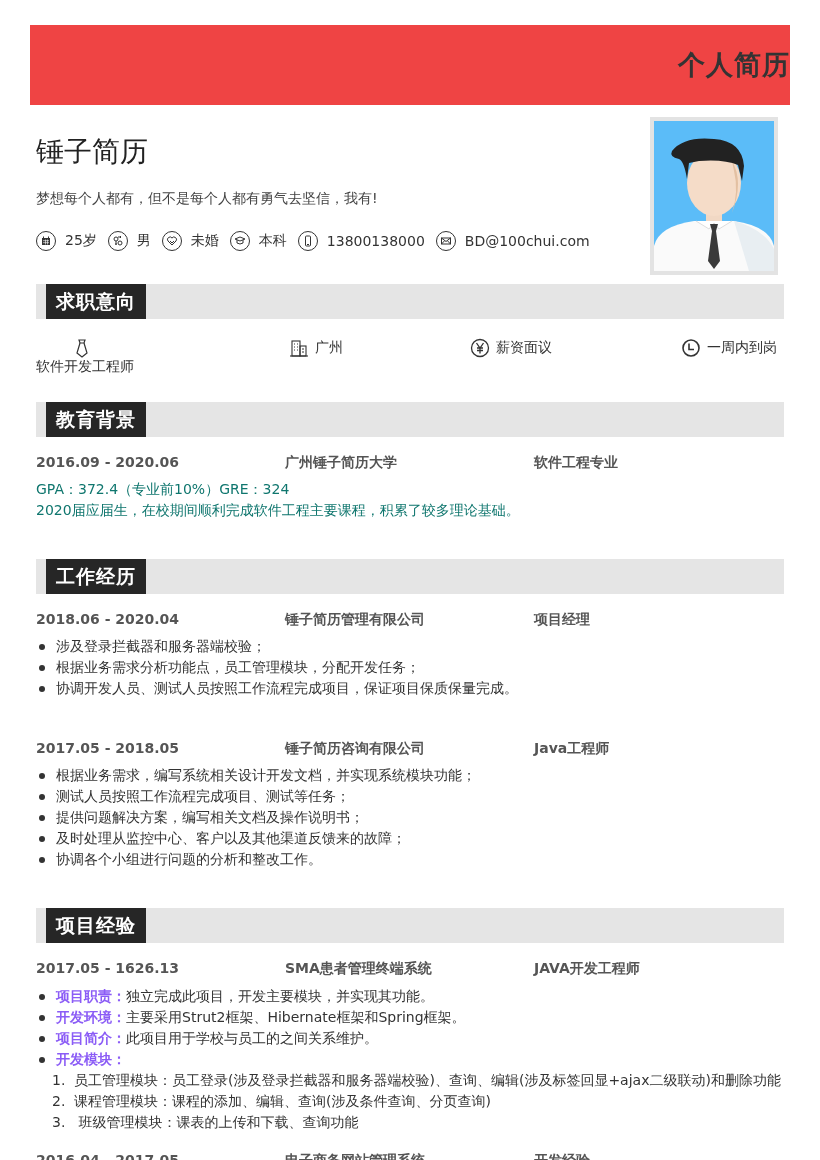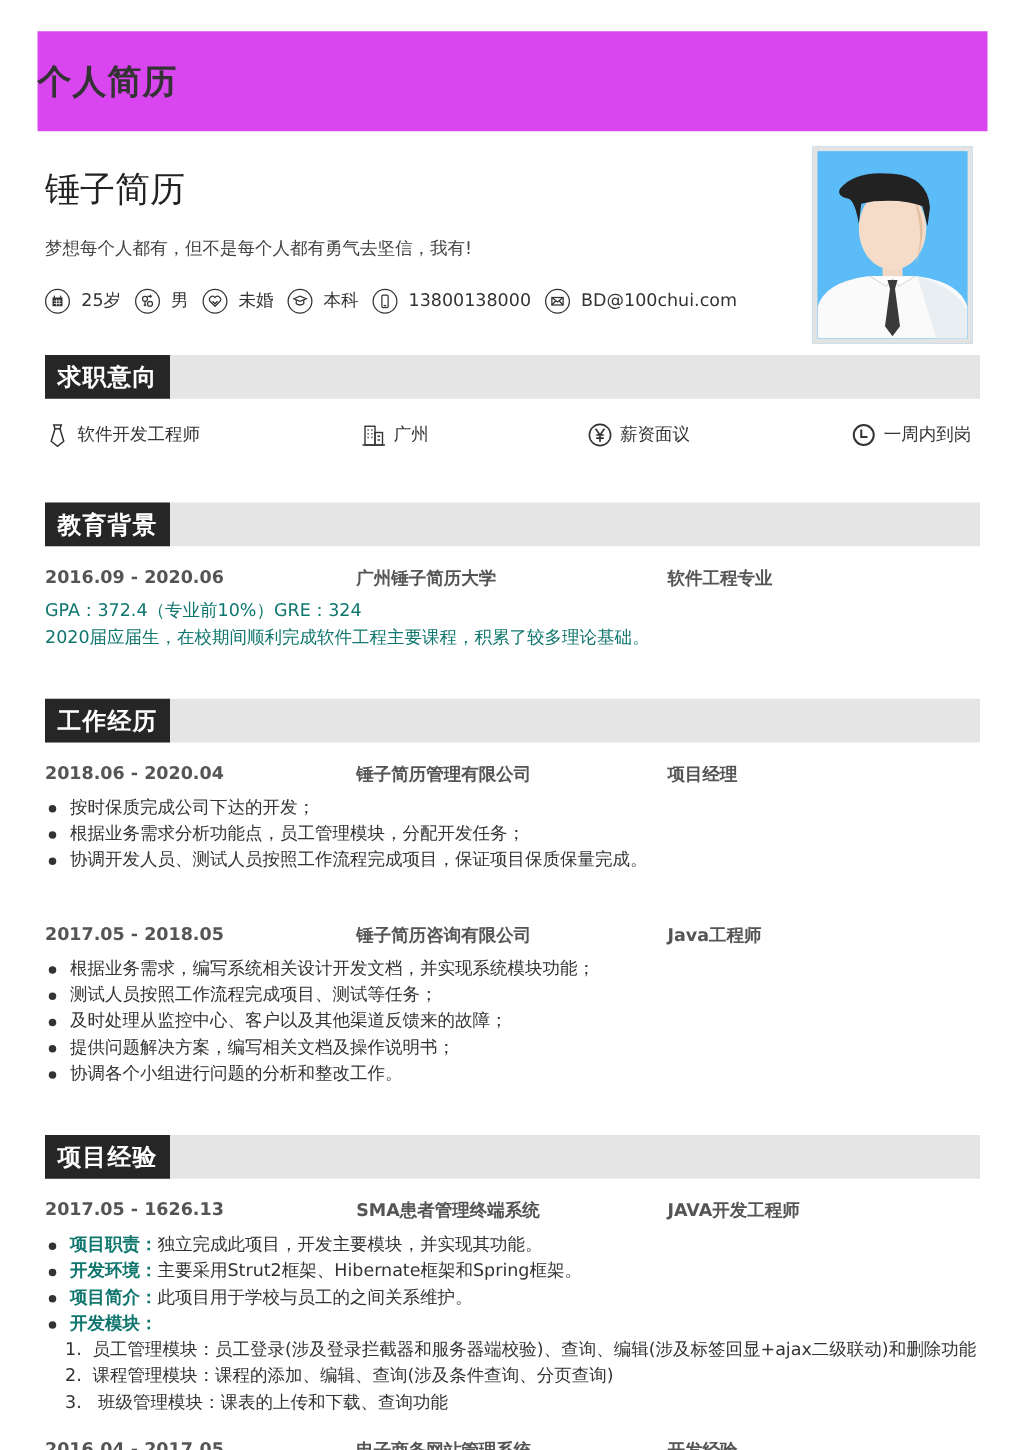--- a/index.html
+++ b/index.html
@@ -1,50 +1,50 @@
 <!DOCTYPE html>
 <html><head>
 <meta charset="utf-8">
 <style>
   * { box-sizing: border-box; margin: 0; padding: 0; }
   html, body { width: 820px; height: 1160px; overflow: hidden; background: #fff; }
   body { font-family: "DejaVu Sans", "Liberation Sans", sans-serif; color: #333; position: relative; }
 
-  .top-banner { position: absolute; left: 30px; top: 25px; width: 760px; height: 80px; background: #d946ef; display: flex; align-items: center; justify-content: flex-start; }
+  .top-banner { position: absolute; left: 30px; top: 25px; width: 760px; height: 80px; background: #ef4444; display: flex; align-items: center; justify-content: flex-end; }
   .top-banner h1 { font-size: 27px; font-weight: bold; color: #333; letter-spacing: 1px; }
 
   .name { position: absolute; left: 36px; top: 133px; font-size: 28px; font-weight: normal; color: #222; }
   .motto { position: absolute; left: 36px; top: 190px; font-size: 14px; color: #444; }
 
   .info-row { position: absolute; left: 36px; top: 231px; display: flex; align-items: center; font-size: 14px; color: #333; }
   .info-item { display: flex; align-items: center; margin-right: 11px; }
   .info-icon { width: 20px; height: 20px; border: 1.2px solid #333; border-radius: 50%; display: inline-flex; align-items: center; justify-content: center; margin-right: 9px; }
   .info-icon svg { width: 12px; height: 12px; }
 
   .photo { position: absolute; left: 650px; top: 117px; width: 128px; height: 158px; border: 4px solid #e3e3e3; background: #5bbcf8; overflow: hidden; }
 
-  .section-bar { position: absolute; left: 36px; width: 748px; height: 35px; background: #e5e5e5; }
+  .section-bar { position: absolute; left: 36px; width: 748px; height: 35px; background: #e5e5e5; padding-left: 10px; }
   .section-bar .title { display: inline-flex; align-items: center; height: 35px; background: #262626; color: #fff; font-size: 19px; font-weight: bold; padding: 0 10px; letter-spacing: 1px; }
 
   .intent-row { position: absolute; top: 338px; left: 36px; width: 748px; height: 22px; font-size: 14px; color: #333; }
   .intent-item { position: absolute; display: flex; align-items: center; top: 0; }
   .intent-item svg { margin-right: 6px; }
 
   .entry-head { position: absolute; left: 36px; width: 748px; font-size: 14px; font-weight: bold; color: #555; }
   .entry-head span { position: absolute; top: 0; white-space: nowrap; }
   .entry-head .c1 { left: 0; }
   .entry-head .c2 { left: 249px; }
   .entry-head .c3 { left: 498px; }
 
   .text-block { position: absolute; left: 36px; font-size: 14px; color: #0f766e; line-height: 21px; }
 
   ul.bullets { position: absolute; left: 36px; list-style: none; font-size: 14px; color: #333; line-height: 21px; }
   ul.bullets li { position: relative; padding-left: 20px; white-space: nowrap; }
   ul.bullets li::before { content: ""; position: absolute; left: 3px; top: 8px; width: 6px; height: 6px; border-radius: 50%; background: #333; }
-  ul.bullets b { font-weight: bold; color: #0f766e; }
+  ul.bullets b { font-weight: bold; color: #8b5cf6; }
 
   ol.modules { position: absolute; left: 36px; list-style: none; font-size: 14px; color: #333; line-height: 21px; }
   ol.modules li { white-space: nowrap; }
   ol.modules .num { display: inline-block; width: 38px; padding-left: 16px; }
 </style>
 </head>
 <body>
 
 <div class="top-banner">
   <h1>个人简历</h1>
@@ -129,21 +129,21 @@
     <path d="M42 100 L55 108 L60 102 L65 108 L78 100" fill="#fff" stroke="#ddd" stroke-width="1"></path>
     <path d="M56 103 L64 103 L62 110 L66 140 L60 148 L54 140 L58 110 Z" fill="#3a3a3a"></path>
   </svg>
 </div>
 
 <div class="section-bar" style="top:284px;">
   <span class="title">求职意向</span>
 </div>
 
 <div class="intent-row">
-  <div class="intent-item" style="left:0;">
+  <div class="intent-item" style="left:0;flex-direction:column;">
     <svg width="20" height="20" viewBox="0 0 20 20" fill="none" stroke="#333" stroke-width="1.2">
         <path d="M7 2 L13 2 L12 5 L8 5 Z"></path>
         <path d="M8 5 L5 15 L10 19 L15 15 L12 5"></path>
       </svg>
     <span>软件开发工程师</span>
   </div>
   <div class="intent-item" style="left:253px;">
     <svg width="20" height="20" viewBox="0 0 20 20" fill="none" stroke="#333" stroke-width="1.1">
         <rect x="3" y="3" width="8" height="15"></rect>
         <rect x="11" y="8" width="6" height="10"></rect>
@@ -185,35 +185,35 @@
 <div class="section-bar" style="top:559px;">
   <span class="title">工作经历</span>
 </div>
 
 <div class="entry-head" style="top:611px;">
   <span class="c1">2018.06 - 2020.04</span>
   <span class="c2">锤子简历管理有限公司</span>
   <span class="c3">项目经理</span>
 </div>
 <ul class="bullets" style="top:636px;">
-  <li>按时保质完成公司下达的开发；</li>
+  <li>涉及登录拦截器和服务器端校验；</li>
   <li>根据业务需求分析功能点，员工管理模块，分配开发任务；</li>
   <li>协调开发人员、测试人员按照工作流程完成项目，保证项目保质保量完成。</li>
 </ul>
 
 <div class="entry-head" style="top:740px;">
   <span class="c1">2017.05 - 2018.05</span>
   <span class="c2">锤子简历咨询有限公司</span>
   <span class="c3">Java工程师</span>
 </div>
 <ul class="bullets" style="top:765px;">
   <li>根据业务需求，编写系统相关设计开发文档，并实现系统模块功能；</li>
   <li>测试人员按照工作流程完成项目、测试等任务；</li>
+  <li>提供问题解决方案，编写相关文档及操作说明书；</li>
   <li>及时处理从监控中心、客户以及其他渠道反馈来的故障；</li>
-  <li>提供问题解决方案，编写相关文档及操作说明书；</li>
   <li>协调各个小组进行问题的分析和整改工作。</li>
 </ul>
 
 <div class="section-bar" style="top:908px;">
   <span class="title">项目经验</span>
 </div>
 
 <div class="entry-head" style="top:960px;">
   <span class="c1">2017.05 - 1626.13</span>
   <span class="c2">SMA患者管理终端系统</span>

